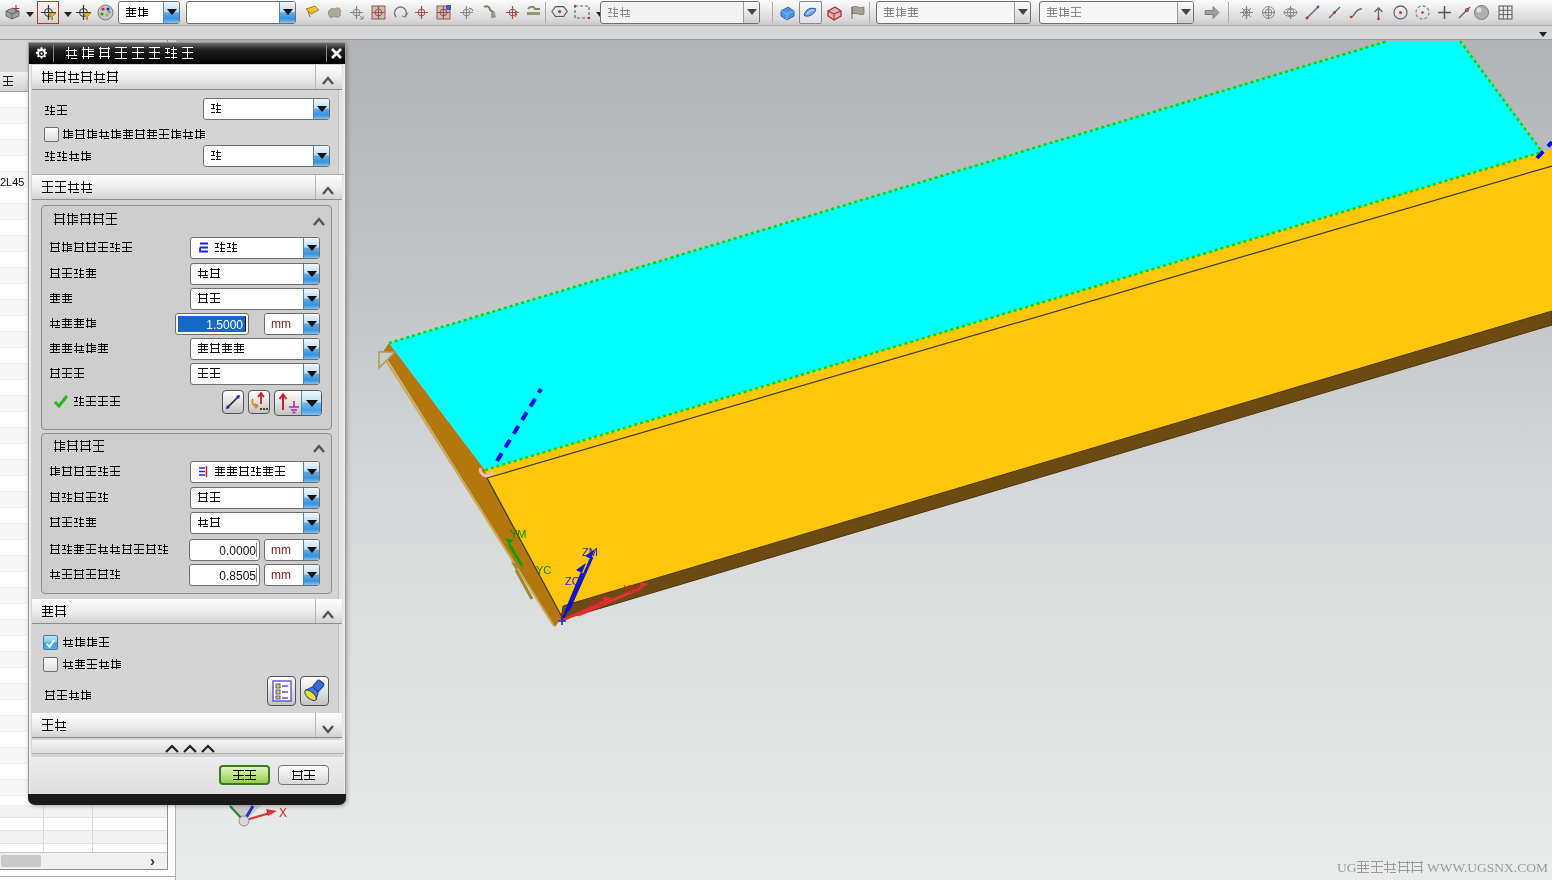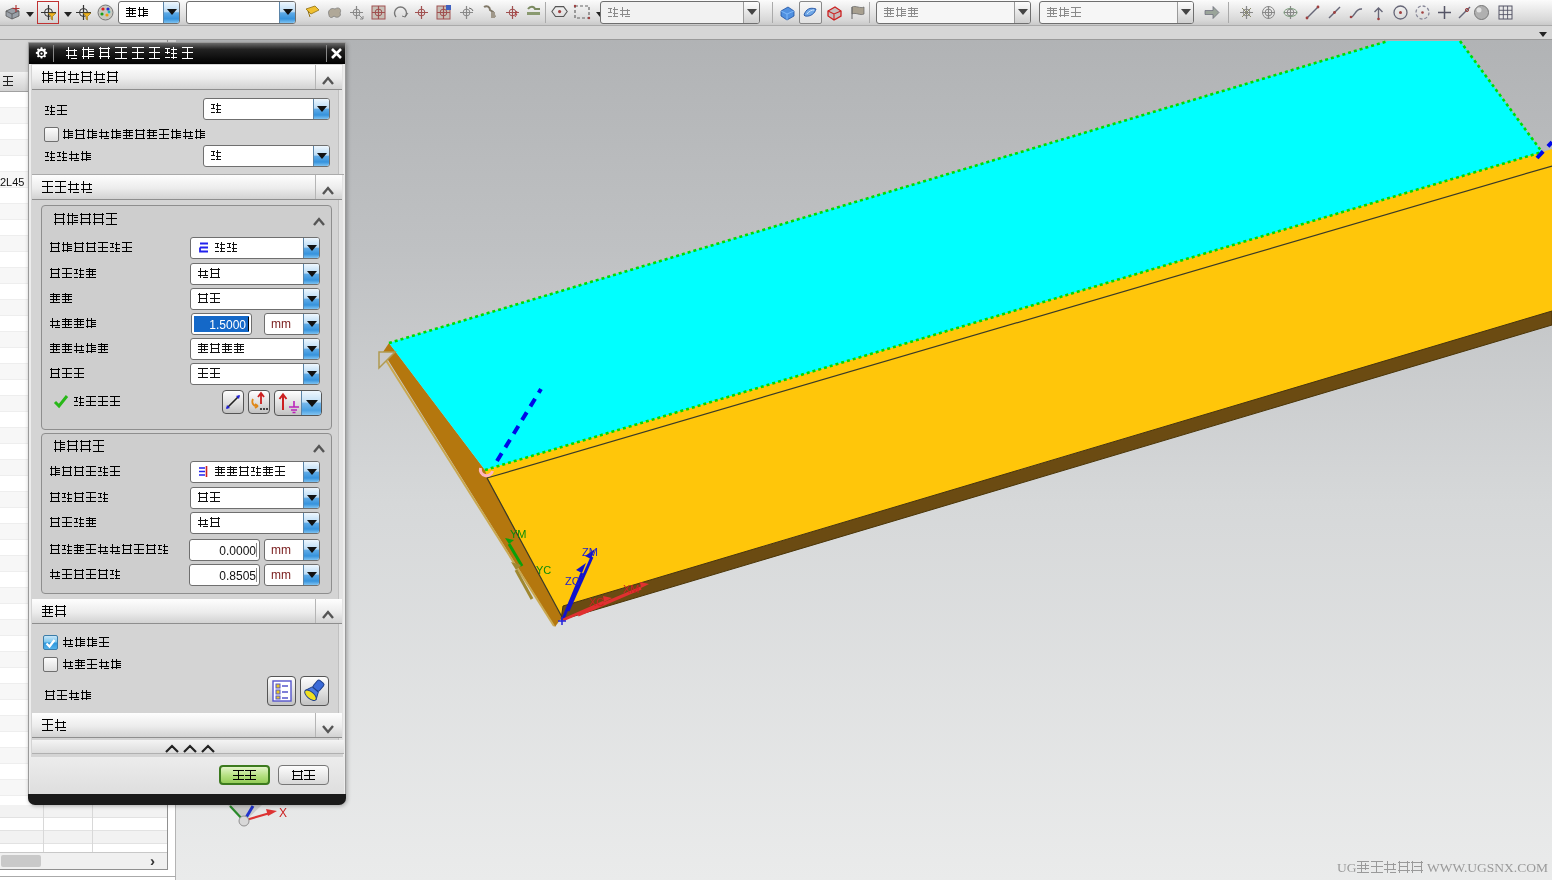--- a/index.html
+++ b/index.html
@@ -405,21 +405,21 @@
     <div class="cmb" style="left:161px;top:220px;width:130px;height:22px">
       <span class="tx"><i class="z z2"></i><i class="z z1"></i></span>
       <span class="dbt"></span>
     </div>
     <div class="lbl" style="left:20px;top:249px"><i class="z z3"></i><i class="z z3"></i></div>
     <div class="cmb" style="left:161px;top:245px;width:130px;height:22px">
       <span class="tx"><i class="z z1"></i><i class="z z0"></i></span>
       <span class="dbt"></span>
     </div>
     <div class="lbl" style="left:20px;top:274px"><i class="z z2"></i><i class="z z3"></i><i class="z z3"></i><i class="z z4"></i></div>
-    <div class="cmb" style="left:162px;top:270px;width:61px;height:22px">
+    <div class="cmb" style="left:146px;top:270px;width:74px;height:22px">
 <div class="a" style="left:2px;top:2px;right:2px;bottom:2px;background:#1468c8;color:#fff;font-size:12px;text-align:right;padding:2px 3px 0 0">1.5000</div>
 <div class="a" style="right:2px;top:3px;width:1px;height:14px;background:#000"></div>
     </div>
     <div class="cmb" style="left:235px;top:270px;width:56px;height:22px">
       <span class="tx" style="color:#7b2020">mm</span>
       <span class="dbt"></span>
     </div>
     <div class="lbl" style="left:20px;top:299px"><i class="z z3"></i><i class="z z3"></i><i class="z z2"></i><i class="z z4"></i><i class="z z3"></i></div>
     <div class="cmb" style="left:161px;top:295px;width:130px;height:22px">
       <span class="tx"><i class="z z3"></i><i class="z z1"></i><i class="z z3"></i><i class="z z3"></i></span>

